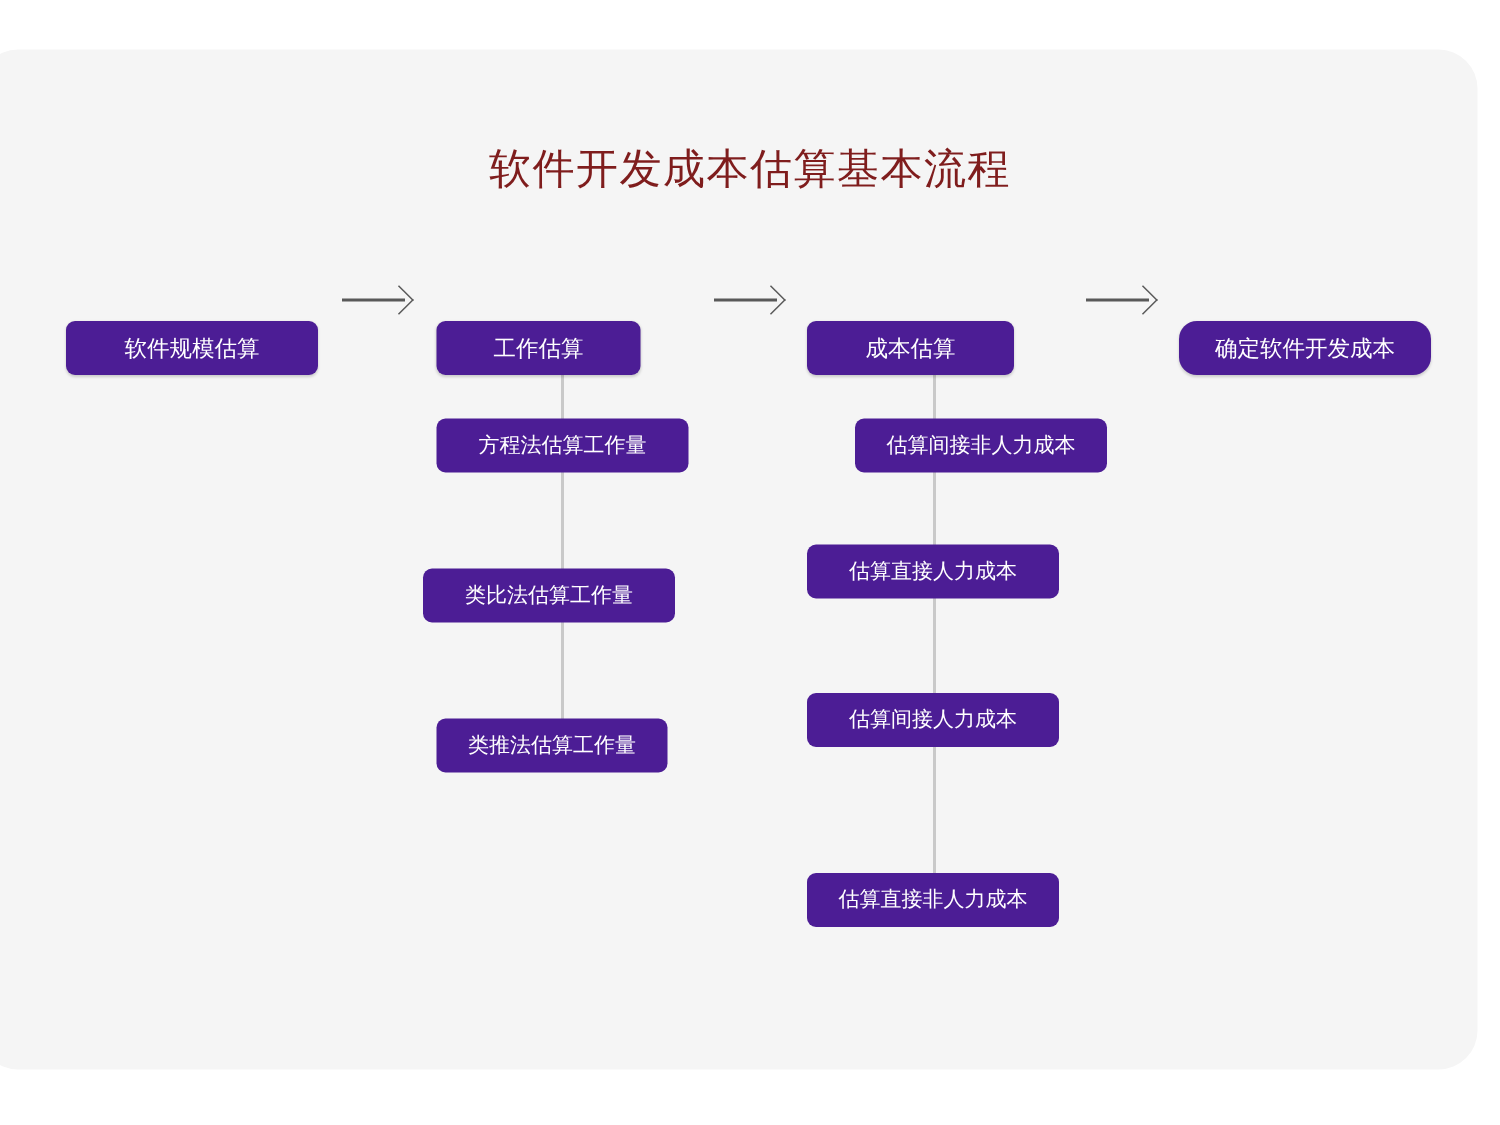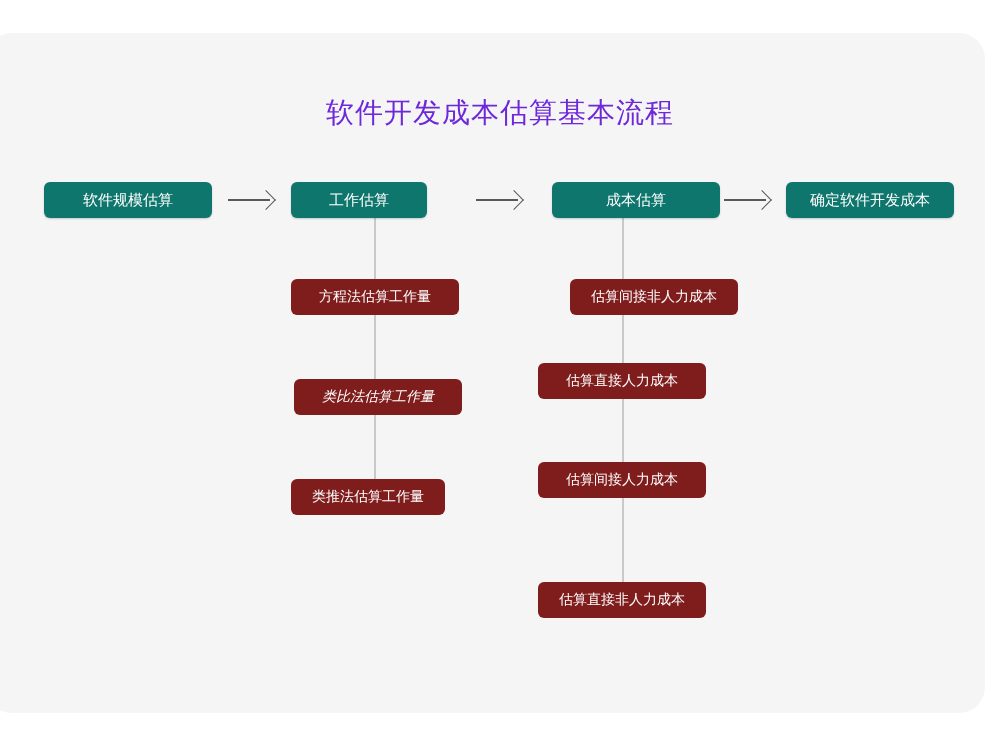--- a/index.html
+++ b/index.html
@@ -32,21 +32,21 @@
     height: 750px;
   }
 
   #chart-title {
     position: absolute;
     left: 0;
     top: 93px;
     width: 1000px;
     text-align: center;
     font-size: 28px;
-    color: #6d28d9;
+    color: #7f1d1d;
     letter-spacing: 1px;
     line-height: 40px;
     white-space: nowrap;
   }
 
   
   .connector {
     position: absolute;
     width: 2px;
     background: #c9c9c9;
@@ -80,27 +80,28 @@
     position: absolute;
     height: 36px;
     border-radius: 6px;
     display: flex;
     align-items: center;
     justify-content: center;
     box-sizing: border-box;
     white-space: nowrap;
   }
   .node.primary {
-    background: #0f766e;
+    background: #4c1d95;
     color: #ffffff;
     font-size: 15px;
     box-shadow: 0 1px 2px rgba(0,0,0,0.18);
+    margin-top: 32px;
   }
   .node.secondary {
-    background: #7f1d1d;
+    background: #4c1d95;
     color: #ffffff;
     font-size: 14px;
   }
 </style>
 </head>
 <body>
 
 <div id="card"></div>
 
 <div id="stage">
@@ -120,27 +121,27 @@
   </div>
   <div class="arrow" style="left:724px; width:48px;">
     <div class="shaft" style="width:42px;"></div>
     <div class="head" style="left:31px;"></div>
   </div>
 
   <div class="node primary" style="left:44px; top:182px; width:168px;">软件规模估算</div>
 
   <div class="node primary" style="left:291px; top:182px; width:136px;">工作估算</div>
 
-  <div class="node primary" style="left:552px; top:182px; width:168px;">成本估算</div>
+  <div class="node primary" style="left:538px; top:182px; width:138px;">成本估算</div>
 
-  <div class="node primary" style="left:786px; top:182px; width:168px;">确定软件开发成本</div>
+  <div class="node primary" style="left:786px; top:182px; width:168px;border-radius:12px;">确定软件开发成本</div>
 
   <div class="node secondary" style="left:291px; top:279px; width:168px;">方程法估算工作量</div>
 
-  <div class="node secondary" style="left:294px; top:379px; width:168px;font-style:italic;">类比法估算工作量</div>
+  <div class="node secondary" style="left:282px; top:379px; width:168px;">类比法估算工作量</div>
 
   <div class="node secondary" style="left:291px; top:479px; width:154px;">类推法估算工作量</div>
 
   <div class="node secondary" style="left:538px; top:279px; width:168px;margin-left:32px;">估算间接非人力成本</div>
 
   <div class="node secondary" style="left:538px; top:363px; width:168px;">估算直接人力成本</div>
 
   <div class="node secondary" style="left:538px; top:462px; width:168px;">估算间接人力成本</div>
 
   <div class="node secondary" style="left:538px; top:582px; width:168px;">估算直接非人力成本</div>

